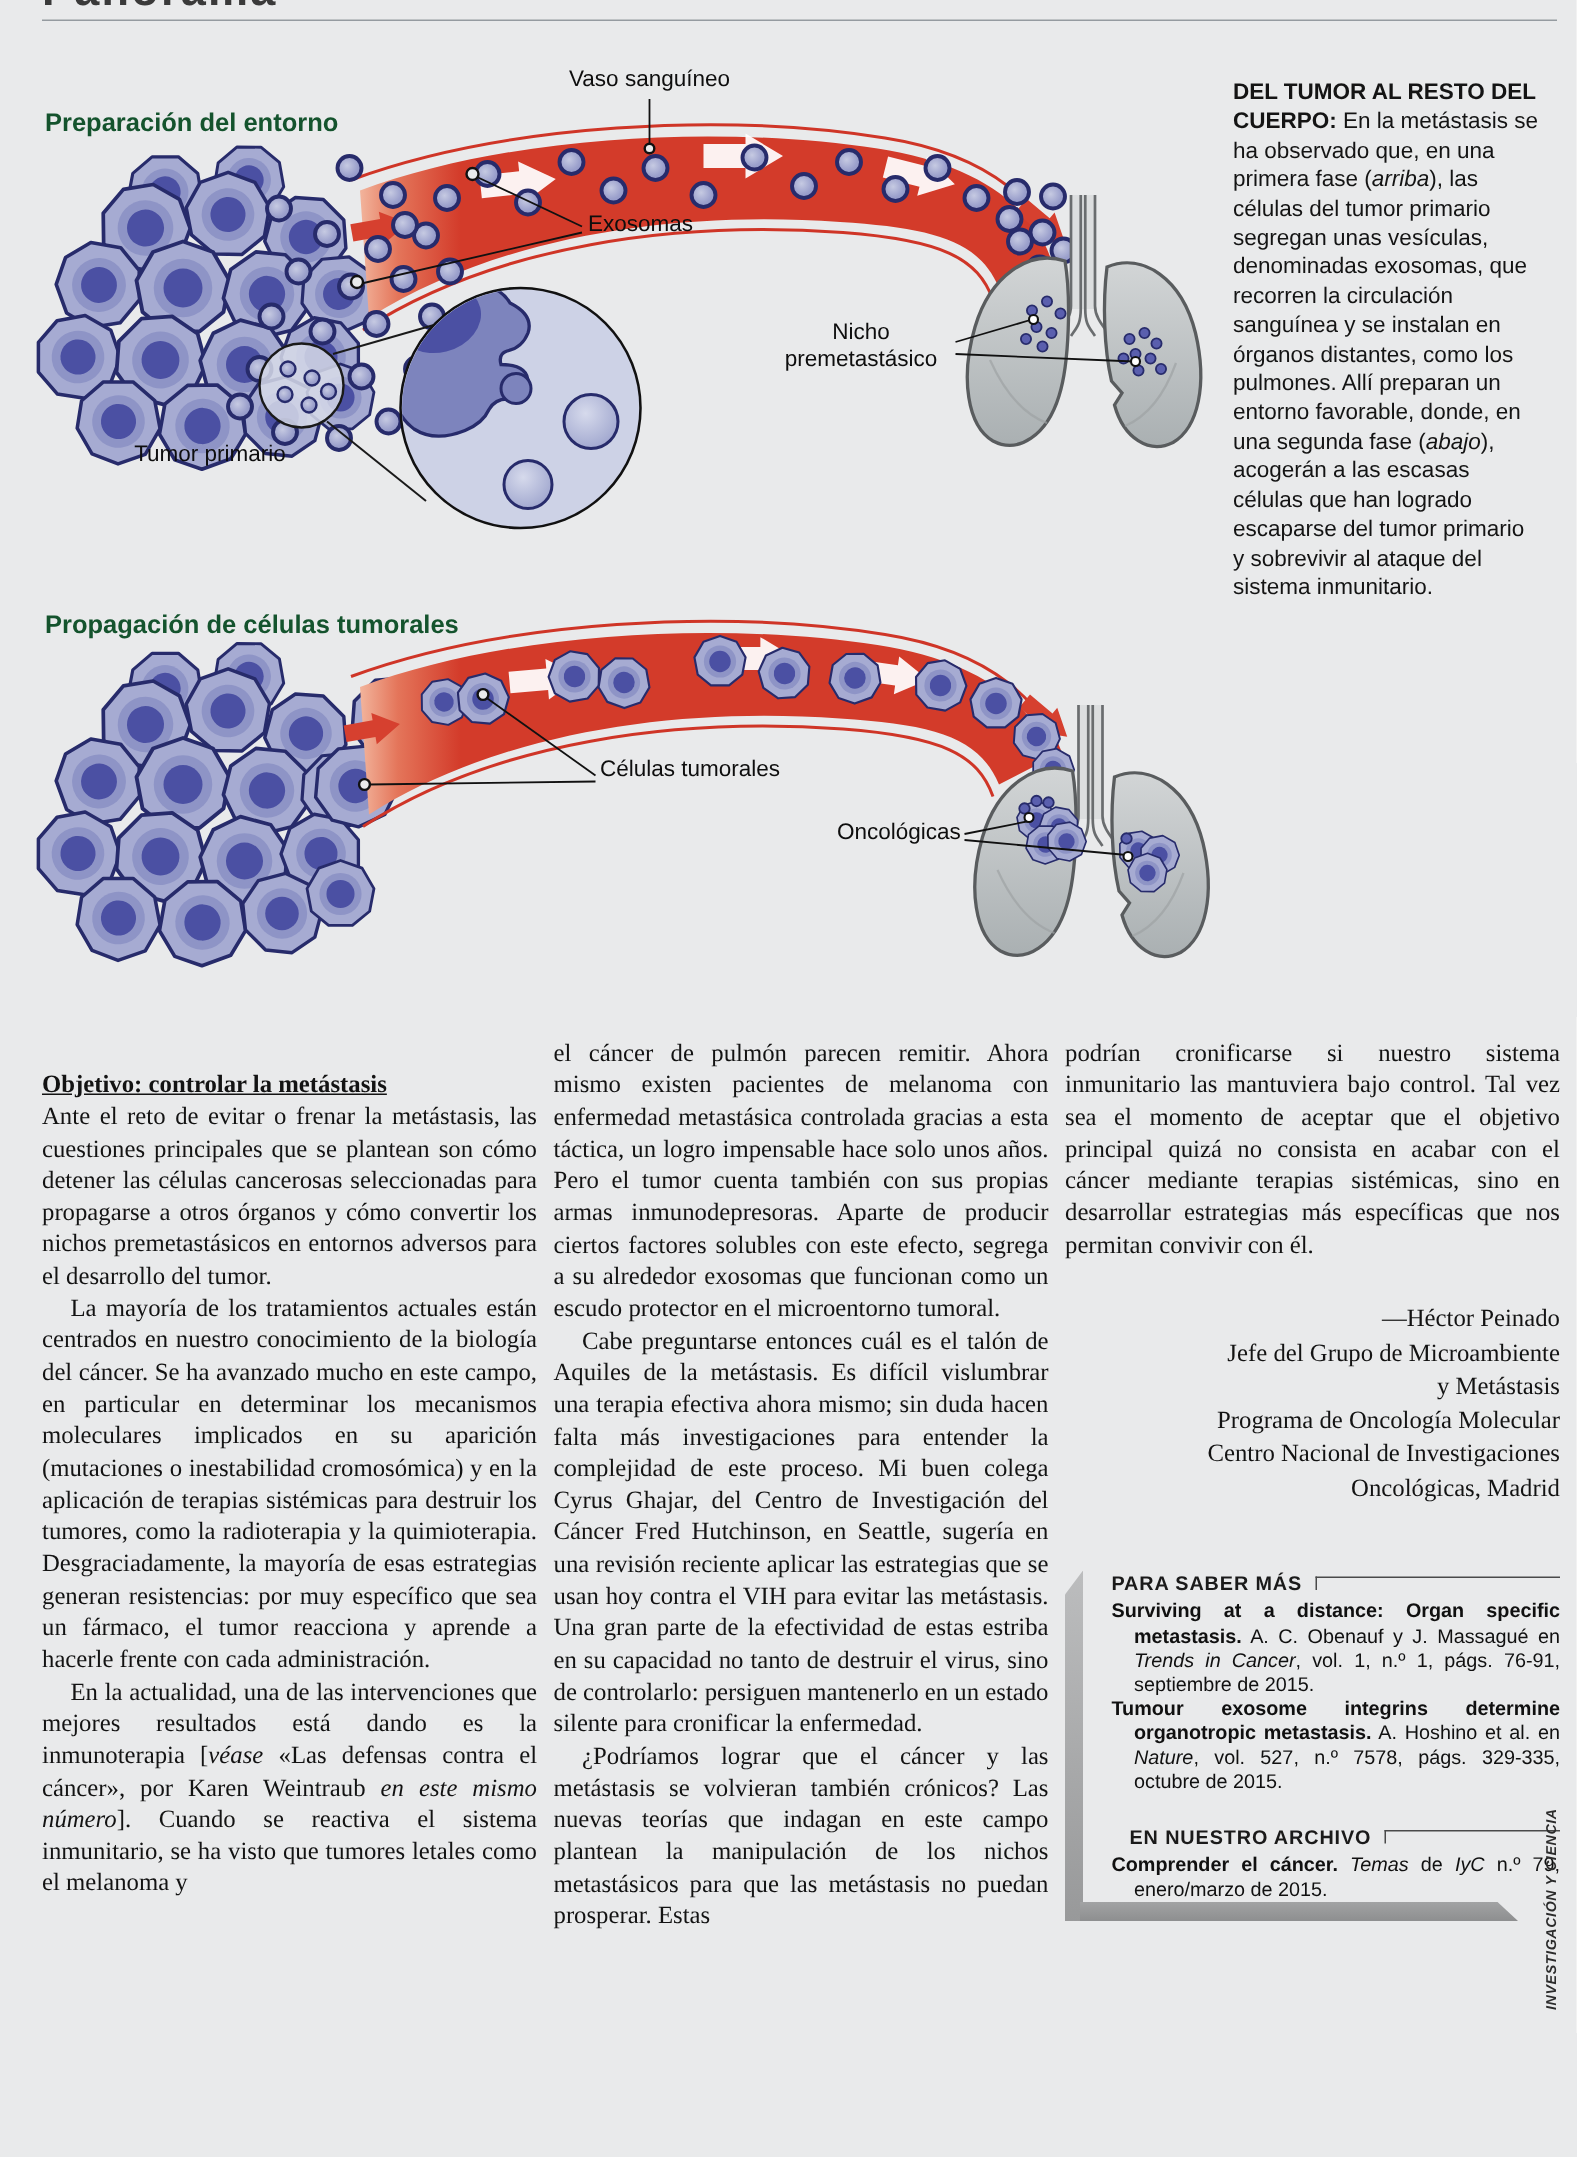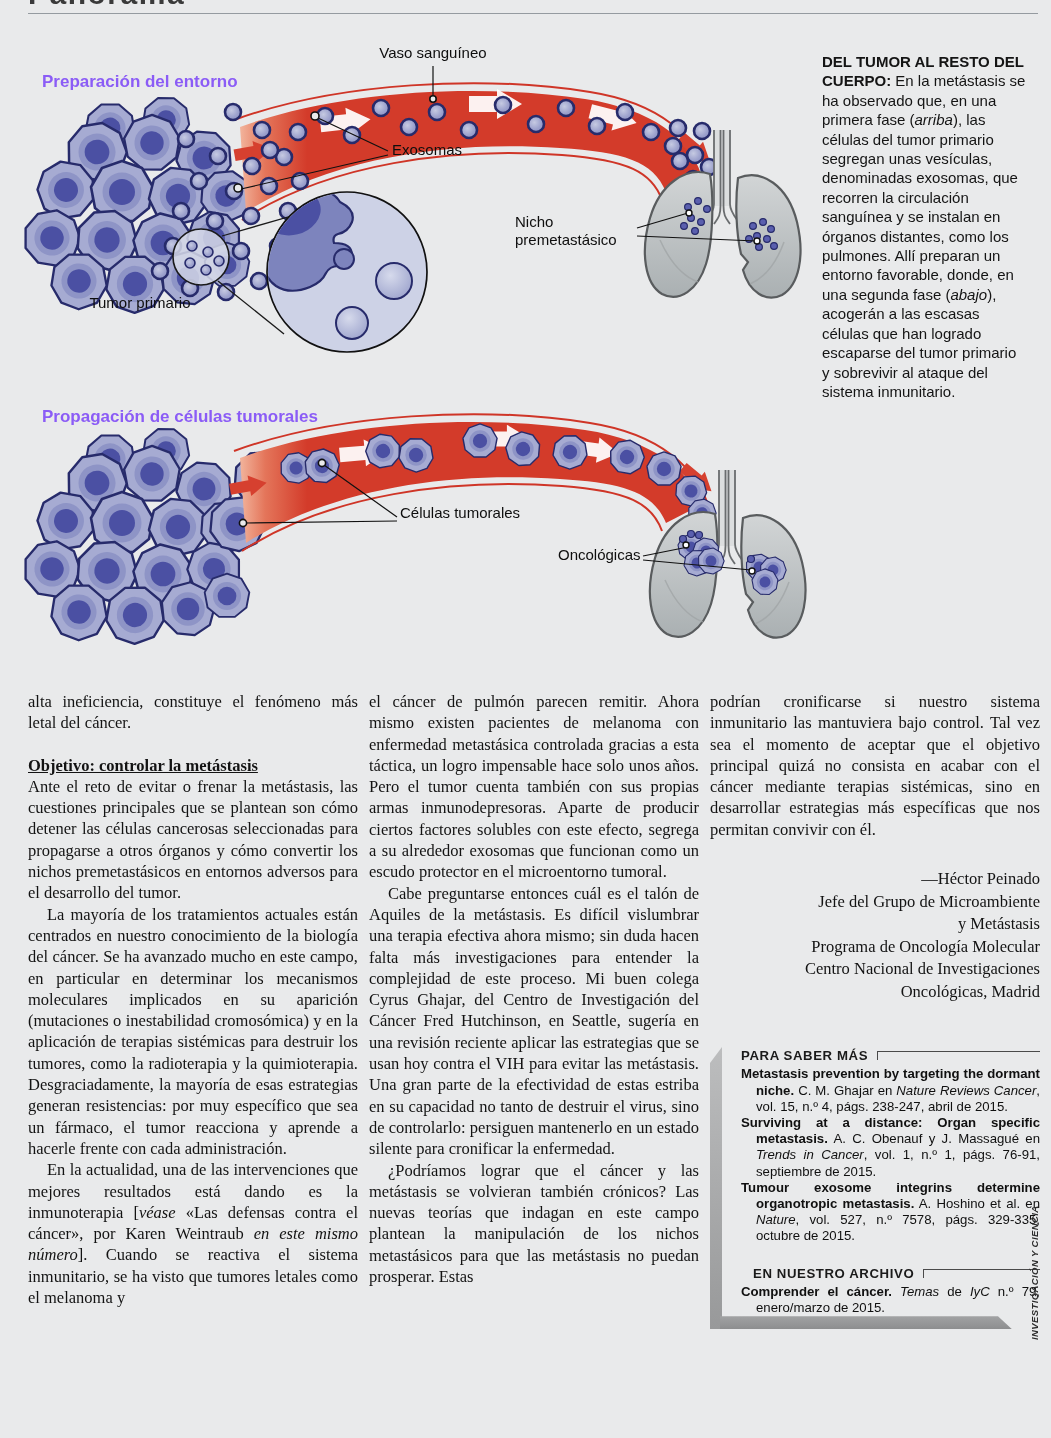--- a/index.html
+++ b/index.html
@@ -6,21 +6,21 @@
   .page{position:relative;width:1051px;height:1438px;background:#e9eaeb;overflow:hidden;
         font-family:"Liberation Sans",sans-serif;}
   
   .pan-clip{position:absolute;left:28px;top:0;width:520px;height:11px;overflow:hidden;}
   .pan{position:relative;top:-21px;font:bold 30px/30px "Liberation Sans",sans-serif;
        letter-spacing:1.5px;color:#3a3a3a;}
   .toprule{position:absolute;left:28px;top:13px;width:1010px;height:1px;background:#959ba0;}
   
   .dsvg{position:absolute;left:0;top:0;width:1051px;height:700px;}
   
-  .dtitle{position:absolute;font:bold 17px/20px "Liberation Sans",sans-serif;color:#8b5cf6;margin-left:12px;}
+  .dtitle{position:absolute;font:bold 17px/20px "Liberation Sans",sans-serif;color:#14532d;}
   .dlabel{position:absolute;font:15px/17.5px "Liberation Sans",sans-serif;color:#0e0e0e;}
   
   .caption{position:absolute;left:822px;top:52px;width:205px;
            font:15px/19.4px "Liberation Sans",sans-serif;color:#141414;}
   .caption .sb{font-weight:bold;}
   
   .cols{position:absolute;left:28px;top:691px;width:1012px;display:flex;gap:11px;}
   .col{width:330px;font:16.5px/21.3px "Liberation Serif",serif;color:#131313;
        text-align:justify;hyphens:auto;-webkit-hyphens:auto;}
   .col p{margin:0;}
@@ -304,30 +304,29 @@
       <line x1="643" y1="560" x2="751" y2="570"></line>
       <circle cx="686" cy="545" r="3" fill="#fff" stroke-width="1.4"></circle>
       <circle cx="752" cy="571" r="3" fill="#fff" stroke-width="1.4"></circle>
     </g>
   </svg>
 
   <div class="dtitle" style="left:30px;top:72px;">Preparación del entorno</div>
   <div class="dlabel" style="left:373px;top:44px;width:120px;text-align:center;">Vaso sanguíneo</div>
   <div class="dlabel" style="left:392px;top:141px;">Exosomas</div>
   <div class="dlabel" style="left:55px;top:294px;width:170px;text-align:center;">Tumor primario</div>
-  <div class="dlabel" style="left:515px;top:213px;width:118px;text-align:left;">Nicho premetastásico</div>
+  <div class="dlabel" style="left:515px;top:213px;width:118px;text-align:center;">Nicho premetastásico</div>
   <div class="dtitle" style="left:30px;top:407px;">Propagación de células tumorales</div>
   <div class="dlabel" style="left:400px;top:504px;">Células tumorales</div>
   <div class="dlabel" style="left:558px;top:546px;width:80px;">Oncológicas</div>
 
   <div class="caption"><span class="sb">DEL TUMOR AL RESTO DEL CUERPO: </span><span>En la metástasis se ha observado que, en una primera fase (</span><span class="si">arriba</span><span>), las células del tumor primario segregan unas vesículas, denominadas exosomas, que recorren la circulación sanguínea y se instalan en órganos distantes, como los pulmones. Allí preparan un entorno favorable, donde, en una segunda fase (</span><span class="si">abajo</span><span>), acogerán a las escasas células que han logrado escaparse del tumor primario y sobrevivir al ataque del sistema inmunitario.</span></div>
 
   <div class="cols">
     <div class="col">
-      <p><span>alta ineficiencia, constituye el fenómeno más letal del cáncer.</span></p>
       <h3>Objetivo: controlar la metástasis</h3>
       <p><span>Ante el reto de evitar o frenar la metástasis, las cuestiones principales que se plantean son cómo detener las células cancerosas seleccionadas para propagarse a otros órganos y cómo convertir los nichos premetastásicos en entornos adversos para el desarrollo del tumor.</span></p>
       <p class="ind"><span>La mayoría de los tratamientos actuales están centrados en nuestro conocimiento de la biología del cáncer. Se ha avanzado mucho en este campo, en particular en determinar los mecanismos moleculares implicados en su aparición (mutaciones o inestabilidad cromosómica) y en la aplicación de terapias sistémicas para destruir los tumores, como la radioterapia y la quimioterapia. Desgraciadamente, la mayoría de esas estrategias generan resistencias: por muy específico que sea un fármaco, el tumor reacciona y aprende a hacerle frente con cada administración.</span></p>
       <p class="ind"><span>En la actualidad, una de las intervenciones que mejores resultados está dando es la inmunoterapia [</span><span class="si">véase</span><span> «Las defensas contra el cáncer», por Karen Weintraub </span><span class="si">en este mismo número</span><span>]. Cuando se reactiva el sistema inmunitario, se ha visto que tumores letales como el melanoma y</span></p>
     </div>
     <div class="col">
       <p><span>el cáncer de pulmón parecen remitir. Ahora mismo existen pacientes de melanoma con enfermedad metastásica controlada gracias a esta táctica, un logro impensable hace solo unos años. Pero el tumor cuenta también con sus propias armas inmunodepresoras. Aparte de producir ciertos factores solubles con este efecto, segrega a su alrededor exosomas que funcionan como un escudo protector en el microentorno tumoral.</span></p>
       <p class="ind"><span>Cabe preguntarse entonces cuál es el talón de Aquiles de la metástasis. Es difícil vislumbrar una terapia efectiva ahora mismo; sin duda hacen falta más investigaciones para entender la complejidad de este proceso. Mi buen colega Cyrus Ghajar, del Centro de Investigación del Cáncer Fred Hutchinson, en Seattle, sugería en una revisión reciente aplicar las estrategias que se usan hoy contra el VIH para evitar las metástasis. Una gran parte de la efectividad de estas estriba en su capacidad no tanto de destruir el virus, sino de controlarlo: persiguen mantenerlo en un estado silente para cronificar la enfermedad.</span></p>
       <p class="ind"><span>¿Podríamos lograr que el cáncer y las metástasis se volvieran también crónicos? Las nuevas teorías que indagan en este campo plantean la manipulación de los nichos metastásicos para que las metástasis no puedan prosperar. Estas</span></p>
     </div>
@@ -335,21 +334,20 @@
       <p><span>podrían cronificarse si nuestro sistema inmunitario las mantuviera bajo control. Tal vez sea el momento de aceptar que el objetivo principal quizá no consista en acabar con el cáncer mediante terapias sistémicas, sino en desarrollar estrategias más específicas que nos permitan convivir con él.</span></p>
       <div class="sig">—Héctor Peinado<br>Jefe del Grupo de Microambiente<br>y Metástasis<br>Programa de Oncología Molecular<br>Centro Nacional de Investigaciones<br>Oncológicas, Madrid</div>
 
       <div class="refbox">
         <div class="shv"></div>
         <div class="shh"></div>
         <div class="bh">
           <span>PARA SABER MÁS</span>
           <span class="line"></span>
         </div>
-        <p class="ref"><span class="sb">Metastasis prevention by targeting the dormant niche.</span><span> C. M. Ghajar en </span><span class="si">Nature Reviews Cancer</span><span>, vol. 15, n.º 4, págs. 238-247, abril de 2015.</span></p>
         <p class="ref"><span class="sb">Surviving at a distance: Organ specific metastasis.</span><span> A. C. Obenauf y J. Massagué en </span><span class="si">Trends in Cancer</span><span>, vol. 1, n.º 1, págs. 76-91, septiembre de 2015.</span></p>
         <p class="ref"><span class="sb">Tumour exosome integrins determine organotropic metastasis.</span><span> A. Hoshino et al. en </span><span class="si">Nature</span><span>, vol. 527, n.º 7578, págs. 329-335, octubre de 2015.</span></p>
         <div class="bh bh2">
           <span>EN NUESTRO ARCHIVO</span>
           <span class="line"></span>
         </div>
         <p class="ref"><span class="sb">Comprender el cáncer.</span><span> </span><span class="si">Temas</span><span> de </span><span class="si">IyC</span><span> n.º 79, enero/marzo de 2015.</span></p>
       </div>
     </div>
   </div>

